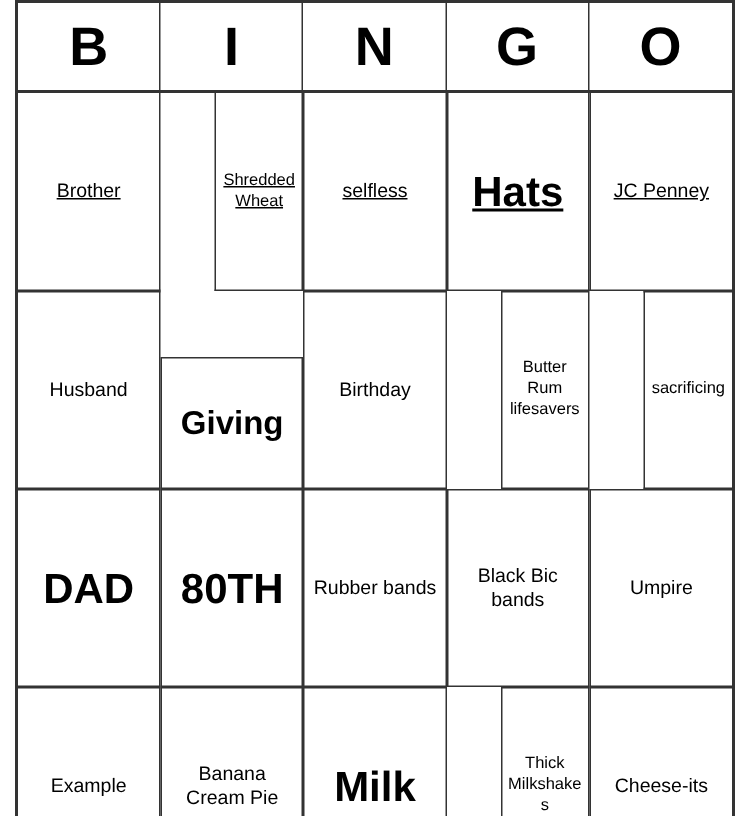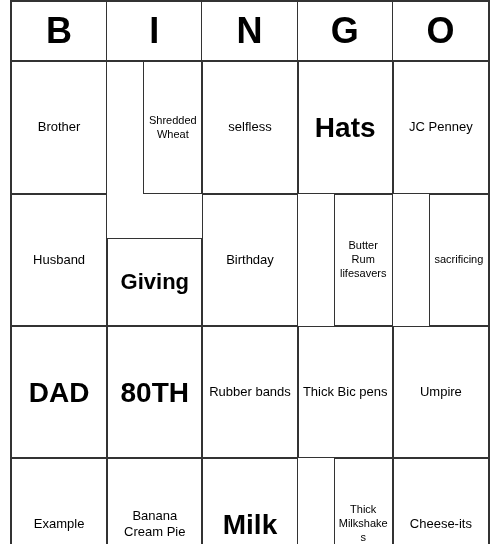--- a/index.html
+++ b/index.html
@@ -60,20 +60,21 @@
     .bingo-cell.small-text {
       font-size: 11px;
       margin-left: 36px;
     }
     .bingo-cell:nth-child(5n) {
       border-right: none;
     }
     
     .bingo-cell:nth-child(-n+5) {
       border-top: none;
+      text-decoration: underline;
     }
     
     .bingo-cell:nth-child(5n+1) {
       border-left: none;
     }
   </style>
 </head>
 <body>
 
 <div class="bingo-card">
@@ -91,21 +92,21 @@
       <div class="bingo-cell xlarge-text">Hats</div>
       <div class="bingo-cell">JC Penney</div>
       <div class="bingo-cell">Husband</div>
       <div class="bingo-cell large-text">Giving</div>
       <div class="bingo-cell">Birthday</div>
       <div class="bingo-cell small-text">Butter Rum lifesavers</div>
       <div class="bingo-cell small-text">sacrificing</div>
       <div class="bingo-cell xlarge-text">DAD</div>
       <div class="bingo-cell xlarge-text">80TH</div>
       <div class="bingo-cell">Rubber bands</div>
-      <div class="bingo-cell">Thick Bic pens</div>
+      <div class="bingo-cell">Black Bic bands</div>
       <div class="bingo-cell">Umpire</div>
       <div class="bingo-cell">Example</div>
       <div class="bingo-cell">Banana Cream Pie</div>
       <div class="bingo-cell xlarge-text">Milk</div>
       <div class="bingo-cell small-text">Thick Milkshakes</div>
       <div class="bingo-cell">Cheese-its</div>
       <div class="bingo-cell xlarge-text">Chip Steak</div>
     </div>
 </div>
 

